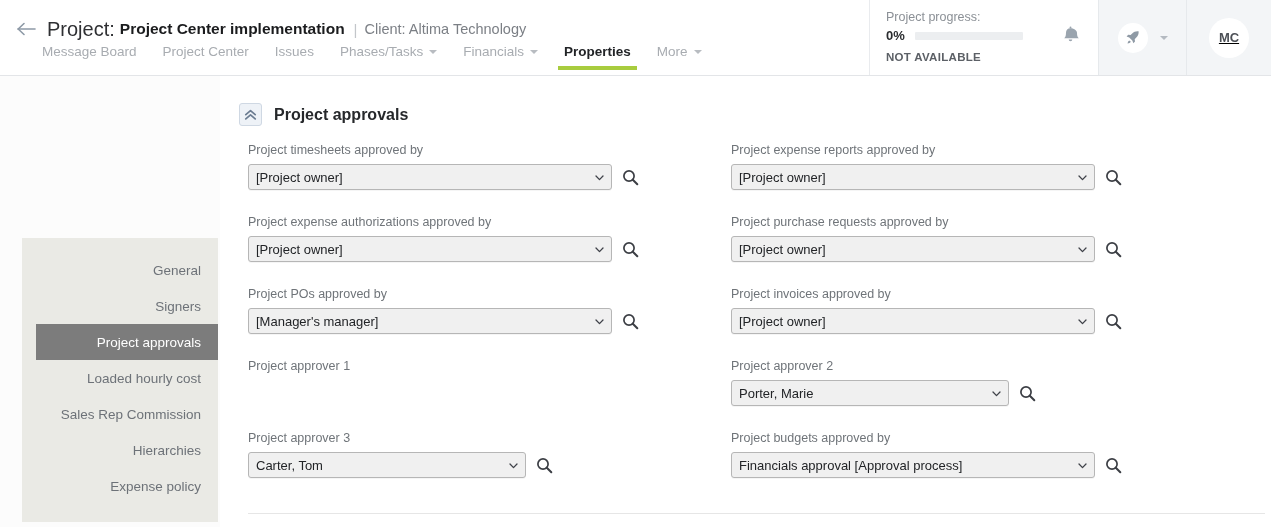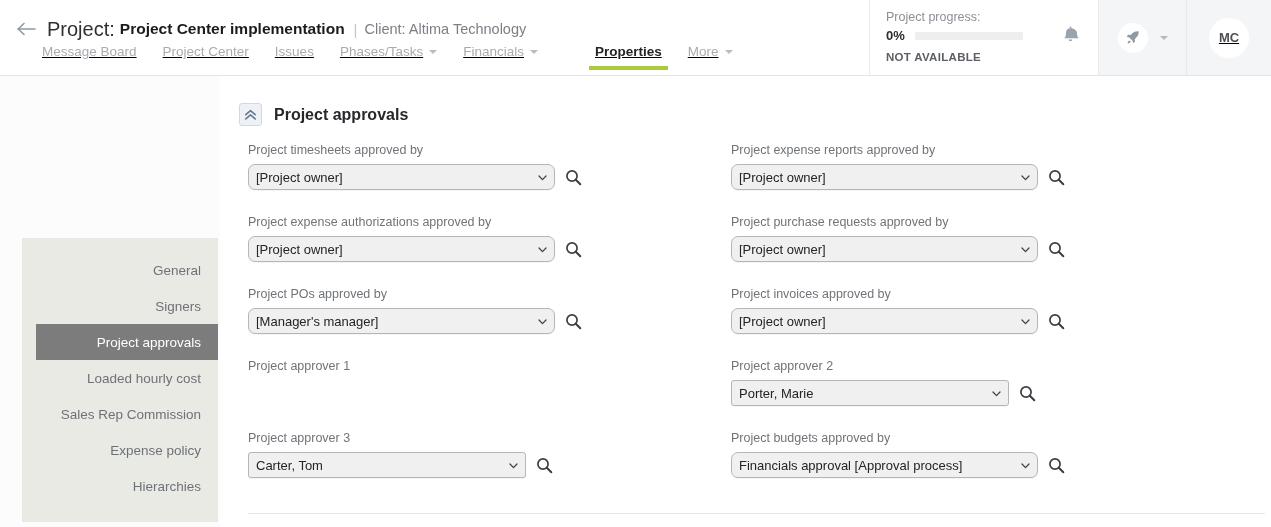--- a/index.html
+++ b/index.html
@@ -76,37 +76,35 @@
     font-weight: 400;
   }
 
   .tabs {
     position: absolute;
     top: 44px;
     left: 42px;
     display: flex;
     align-items: flex-start;
     height: 32px;
-    text-decoration: underline;
   }
   .tab {
     position: relative;
     font-size: 13.5px;
     color: #a8acb1;
     padding: 0 0 11px 0;
     margin-right: 26px;
     cursor: pointer;
     white-space: nowrap;
     display: flex;
     align-items: center;
   }
   .tab.active {
     color: #222427;
     font-weight: bold;
-    margin-left: 31px;
   }
   .tab.active::after {
     content: "";
     position: absolute;
     left: -6px; right: -6px;
     bottom: 0;
     height: 4px;
     background: #a8cc3e;
   }
   .caret {
@@ -343,21 +341,21 @@
     display: flex;
     align-items: center;
     padding: 0 24px 0 7px;
     font-size: 13px;
     color: #222427;
     cursor: pointer;
     white-space: nowrap;
     overflow: hidden;
     box-shadow: 0 1px 0 rgba(0,0,0,0.04);
   }
-  .sel.wide   { width: 307px; border-radius: 7px; }
+  .sel.wide   { width: 364px; }
   .sel.narrow { width: 278px; }
   .sel-text {
     overflow: hidden;
     text-overflow: ellipsis;
     white-space: nowrap;
   }
   .sel-arrow {
     position: absolute;
     right: 8px;
     top: 50%;
@@ -485,24 +483,24 @@
         <div class="sidenav-item active">
           <span>Project approvals</span>
         </div>
         <div class="sidenav-item">
           <span>Loaded hourly cost</span>
         </div>
         <div class="sidenav-item">
           <span>Sales Rep Commission</span>
         </div>
         <div class="sidenav-item">
+          <span>Hierarchies</span>
+        </div>
+        <div class="sidenav-item">
           <span>Expense policy</span>
-        </div>
-        <div class="sidenav-item">
-          <span>Hierarchies</span>
         </div>
       </div>
     </div>
 
     <div class="content">
 
       <div class="section-head">
         <span class="collapse-btn">
           <svg width="13" height="12" viewBox="0 0 13 12" aria-hidden="true">
             <path d="M1.8 5.6 L6.5 1.6 L11.2 5.6" stroke="#6b7c91" stroke-width="1.7" fill="none" stroke-linecap="round" stroke-linejoin="round"></path>

